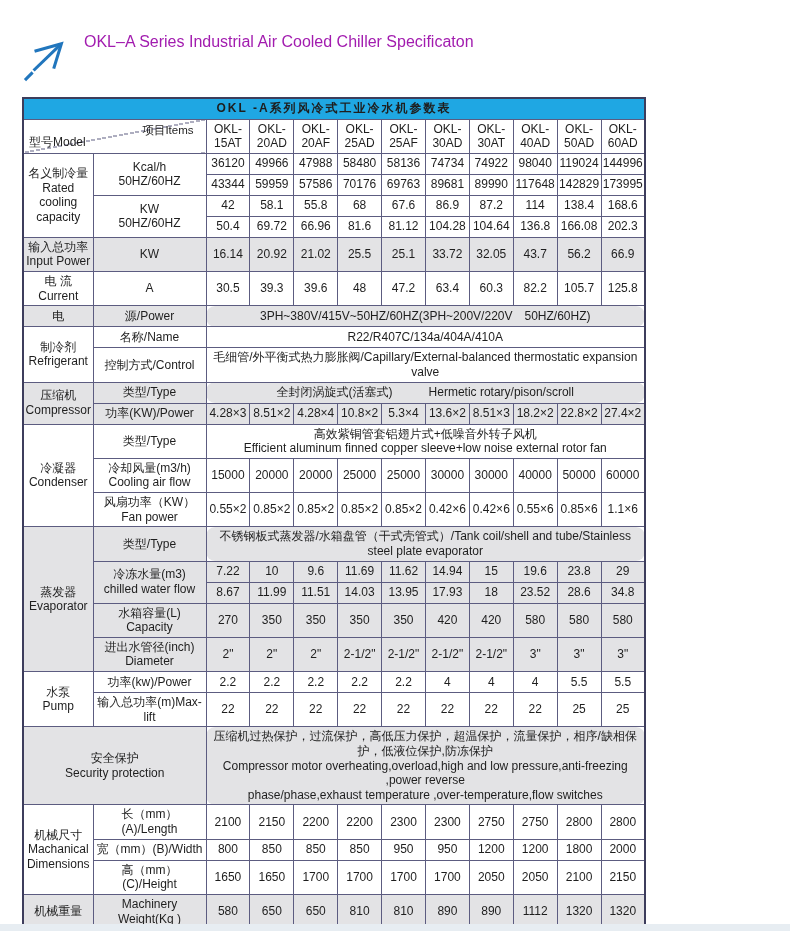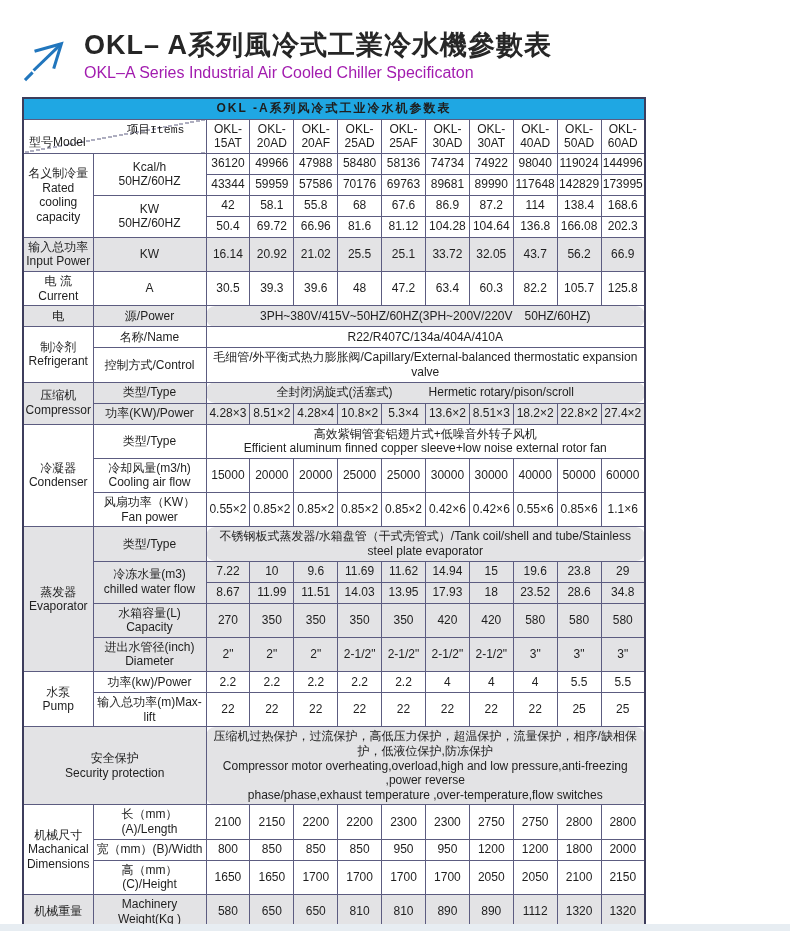--- a/index.html
+++ b/index.html
@@ -39,21 +39,21 @@
   td.band{
     background:var(--accent-blue);color:var(--band-text);
     font-size:17px;font-weight:bold;letter-spacing:2px;height:25px;padding:2px;
   }
   td.corner{
     position:relative;height:33px;padding:0;
     background-image:linear-gradient(to bottom right,
       transparent 49.5%,var(--table-border) 49.5%,var(--table-border) 50.6%,transparent 50.6%);
   }
   .corner-model{position:absolute;left:5px;bottom:3px;font-size:12px;}
-  .corner-items{position:absolute;right:21px;top:3px;font-size:11.5px;font-family:Liberation Mono, monospace;}
+  .corner-items{position:absolute;right:12px;top:3px;font-size:11.5px;}
   td.model{font-size:12px;line-height:1.2;}
   tr.shaded td{background:var(--shaded-cell);}
   td.group{font-size:12px;}
   td.span{padding:2px 4px;border-radius:9px;}
 
   .notes{margin-top:11px;font-size:12px;line-height:1.4;color:#1e1e1e;}
   .note{white-space:pre-wrap;}
   .note.indent-0{padding-left:4px;font-weight:bold;}
   .note.indent-1{padding-left:18px;}
   .note.indent-2{padding-left:26px;}
@@ -65,21 +65,20 @@
 <div class="page">
   <div class="masthead">
     <div class="logo">
       <svg width="50" height="46" viewBox="0 0 52 48" fill="none">
         <path d="M13 16 L41 8 L33 34" stroke="#2176BD" stroke-width="3.2" fill="none"></path>
         <path d="M40 9 L12 36" stroke="#2176BD" stroke-width="3.2"></path>
         <path d="M3 46 L11 38" stroke="#2176BD" stroke-width="3.2"></path>
       </svg>
     </div>
     <div class="titles">
-      <h1 class="title-zh">OKL– A系列風冷式工業冷水機參數表</h1>
       <h2 class="title-en">OKL–A Series Industrial Air Cooled Chiller Specificaton</h2>
     </div>
   </div>
 
   <table class="spec">
     <colgroup>
       <col style="width:70px">
         <col style="width:113px">
       <col span="10">
     </colgroup>

